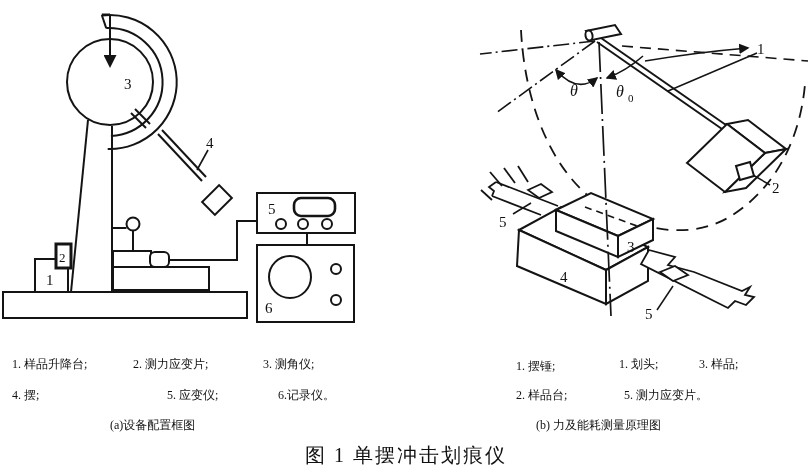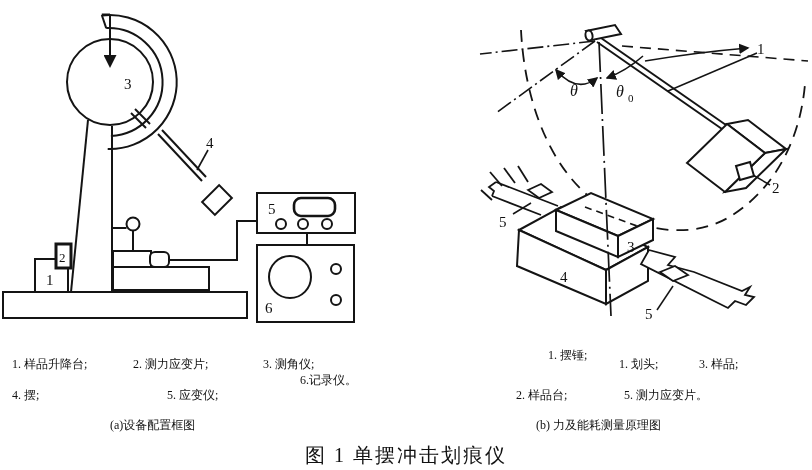--- a/index.html
+++ b/index.html
@@ -175,24 +175,24 @@
     <text x="616" y="97" font-size="16" font-style="italic">θ</text>
     <text x="628" y="102" font-size="11">0</text>
   </g>
 </svg>
 
 <div class="cap" style="left:12px;top:354px;">1. 样品升降台;</div>
 <div class="cap" style="left:133px;top:354px;">2. 测力应变片;</div>
 <div class="cap" style="left:263px;top:354px;">3. 测角仪;</div>
 <div class="cap" style="left:12px;top:385px;">4. 摆;</div>
 <div class="cap" style="left:167px;top:385px;">5. 应变仪;</div>
-<div class="cap" style="left:278px;top:370px;margin-left:22px;">6.记录仪。</div>
+<div class="cap" style="left:278px;top:385px;">6.记录仪。</div>
 <div class="cap" style="left:110px;top:415px;">(a)设备配置框图</div>
 
-<div class="cap" style="left:516px;top:345px;margin-left:32px;">1. 摆锤;</div>
+<div class="cap" style="left:516px;top:356px;">1. 摆锤;</div>
 <div class="cap" style="left:619px;top:354px;">1. 划头; </div>
 <div class="cap" style="left:699px;top:354px;">3. 样品;</div>
 <div class="cap" style="left:516px;top:385px;">2. 样品台; </div>
 <div class="cap" style="left:624px;top:385px;">5. 测力应变片。</div>
 <div class="cap" style="left:536px;top:415px;">(b) 力及能耗测量原理图</div>
 
 <div class="fig-title">图 1  单摆冲击划痕仪</div>
 
 </div>
 

